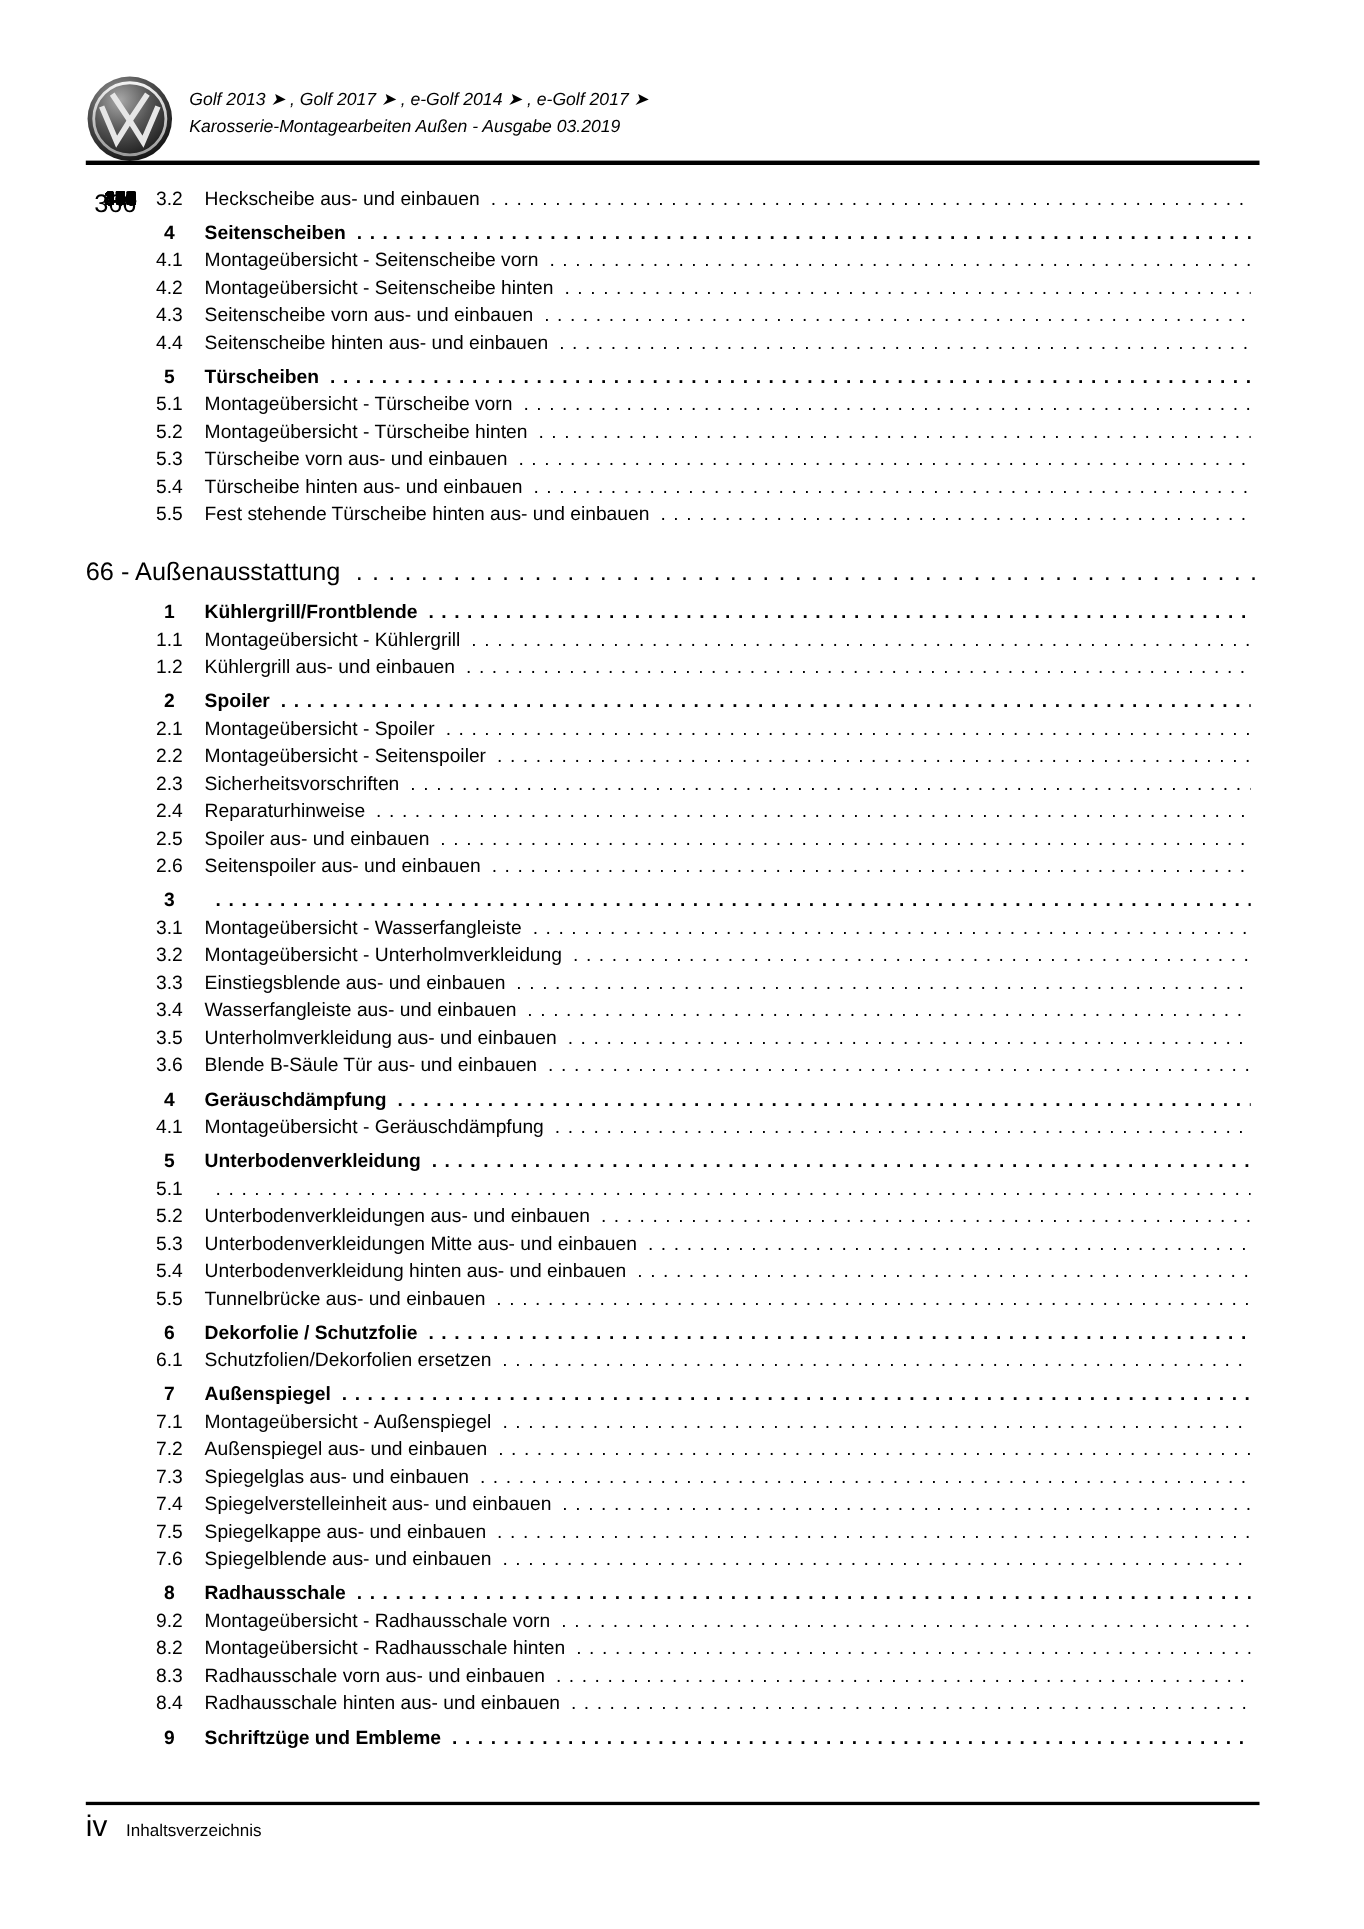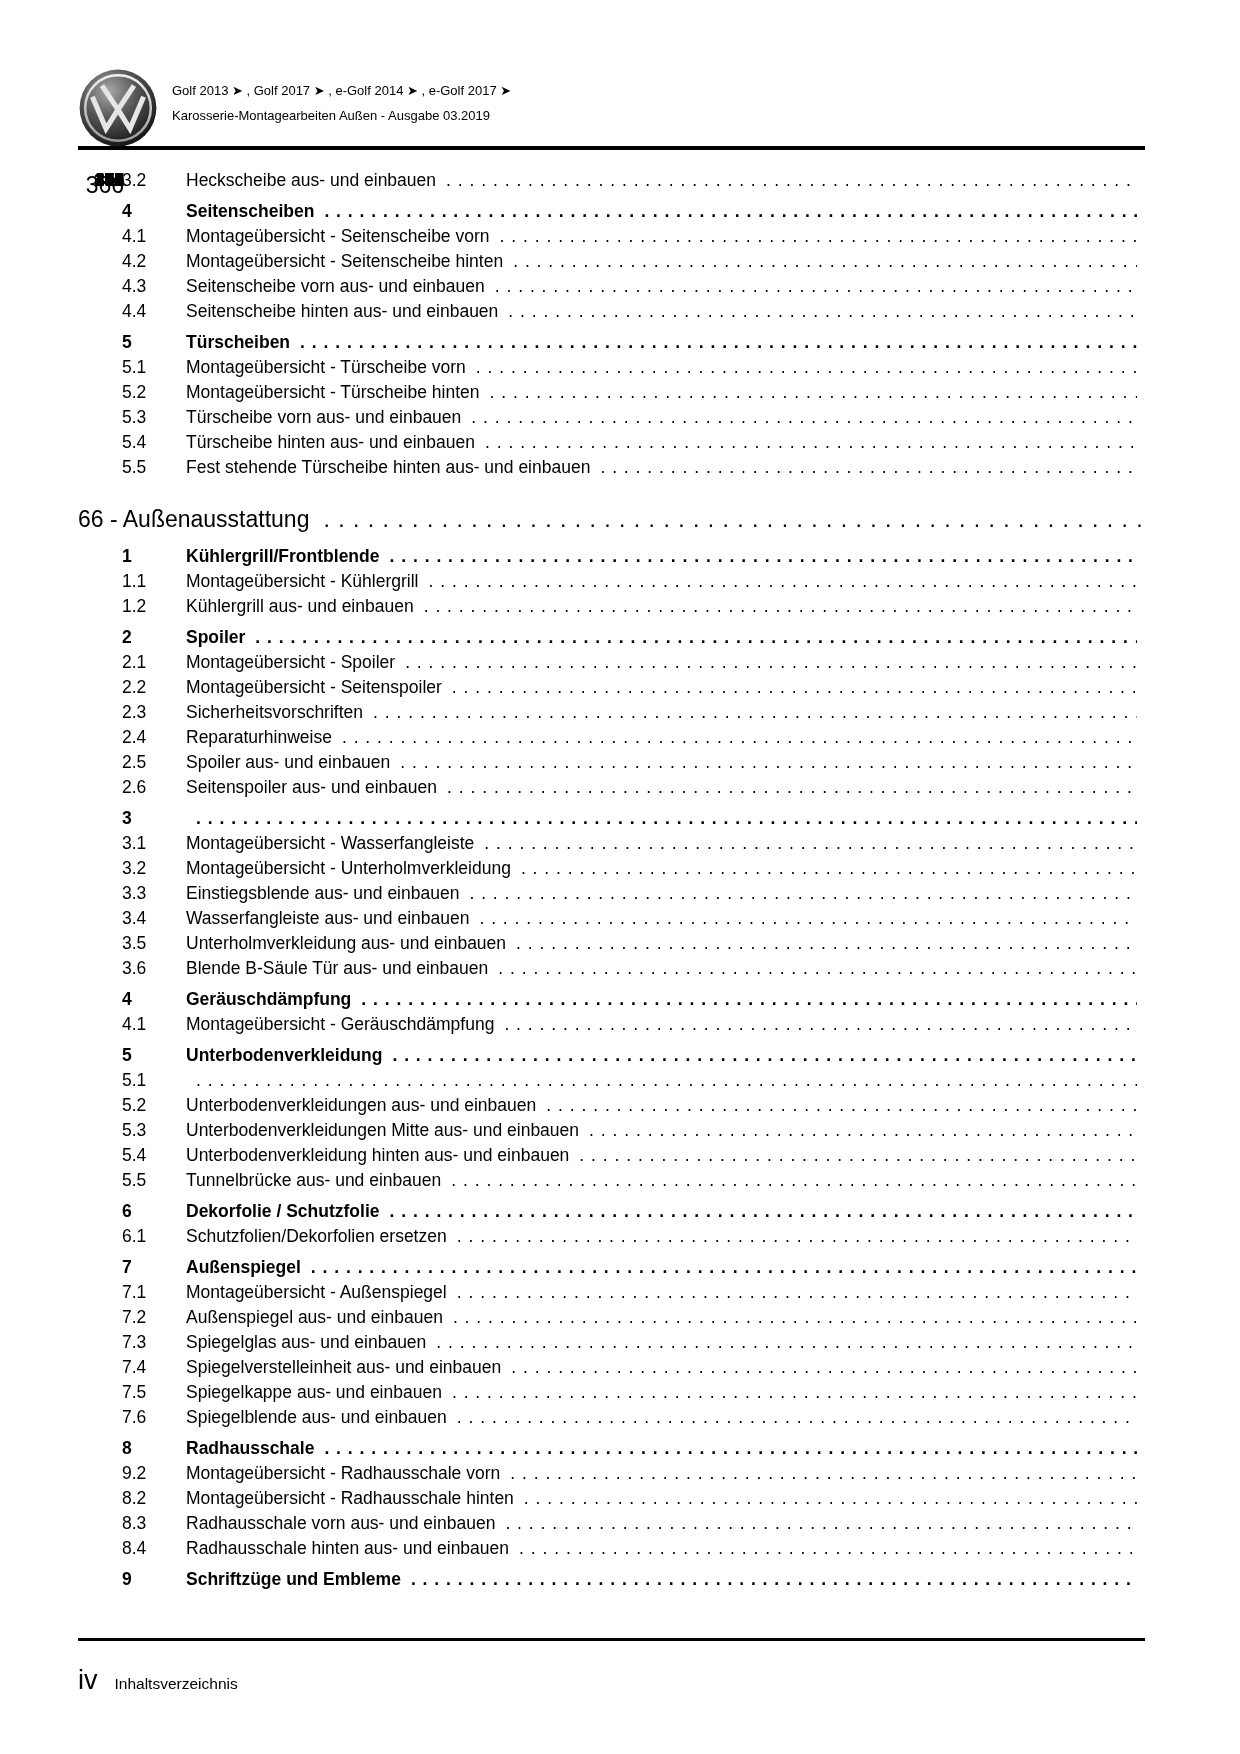--- a/index.html
+++ b/index.html
@@ -12,50 +12,50 @@
     overflow: hidden;
   }
   .page { position: absolute; inset: 0; }
 
   
   .header { position: absolute; top: 68px; left: 78px; right: 95px; height: 82px; }
   .header-rule { position: absolute; left: 0; right: 0; top: 78px; height: 4px; background: #000; }
   .logo-wrap { position: absolute; left: 0; top: 0; width: 80px; height: 80px; z-index: 2; }
   .header-titles {
     position: absolute; left: 94px; top: 10px;
-    font-size: 13px; line-height: 25px; white-space: nowrap;
+    font-size: 16px; line-height: 25px; white-space: nowrap; font-style: italic;
   }
 
   
   .toc { position: absolute; top: 168px; left: 78px; right: 95px; }
   .toc-row {
     display: flex; align-items: baseline;
     font-size: 17.5px; line-height: 25px;
     white-space: nowrap;
   }
   .toc-row.sub    { padding-left: 44px; }
   .toc-row.section{ padding-left: 44px; font-weight: 700; margin-top: 6px; }
-  .toc-row .num   { flex: none; width: 64px; }
+  .toc-row .num   { flex: none; width: 64px; text-align: center; }
   .toc-row .title { flex: none; }
   .toc-row .dots  {
     flex: 1 1 auto; overflow: hidden;
     margin: 0 8px 0 10px;
     letter-spacing: 1px;
   }
   .toc-row .page  { flex: none; width: 46px; text-align: right; }
   .toc-row.chapter {
     font-size: 23px; line-height: 34px; font-weight: 400;
     margin-top: 22px; margin-bottom: 8px;
   }
   .toc-row.chapter .dots { margin-left: 14px; margin-right: 2px; }
 
   
   .footer { position: absolute; top: 1638px; left: 78px; right: 95px; }
   .footer-rule { height: 3px; background: #000; }
-  .footer-line { display: flex; align-items: baseline; gap: 17px; margin-top: 22px; }
+  .footer-line { display: flex; align-items: baseline; gap: 17px; margin-top: 2px; }
   .footer-roman { font-size: 27px; line-height: 34px; }
   .footer-label { font-size: 15.5px; }
 </style>
 </head>
 <body>
 
 <div class="page">
 
   <div class="header">
     <div class="logo-wrap">

